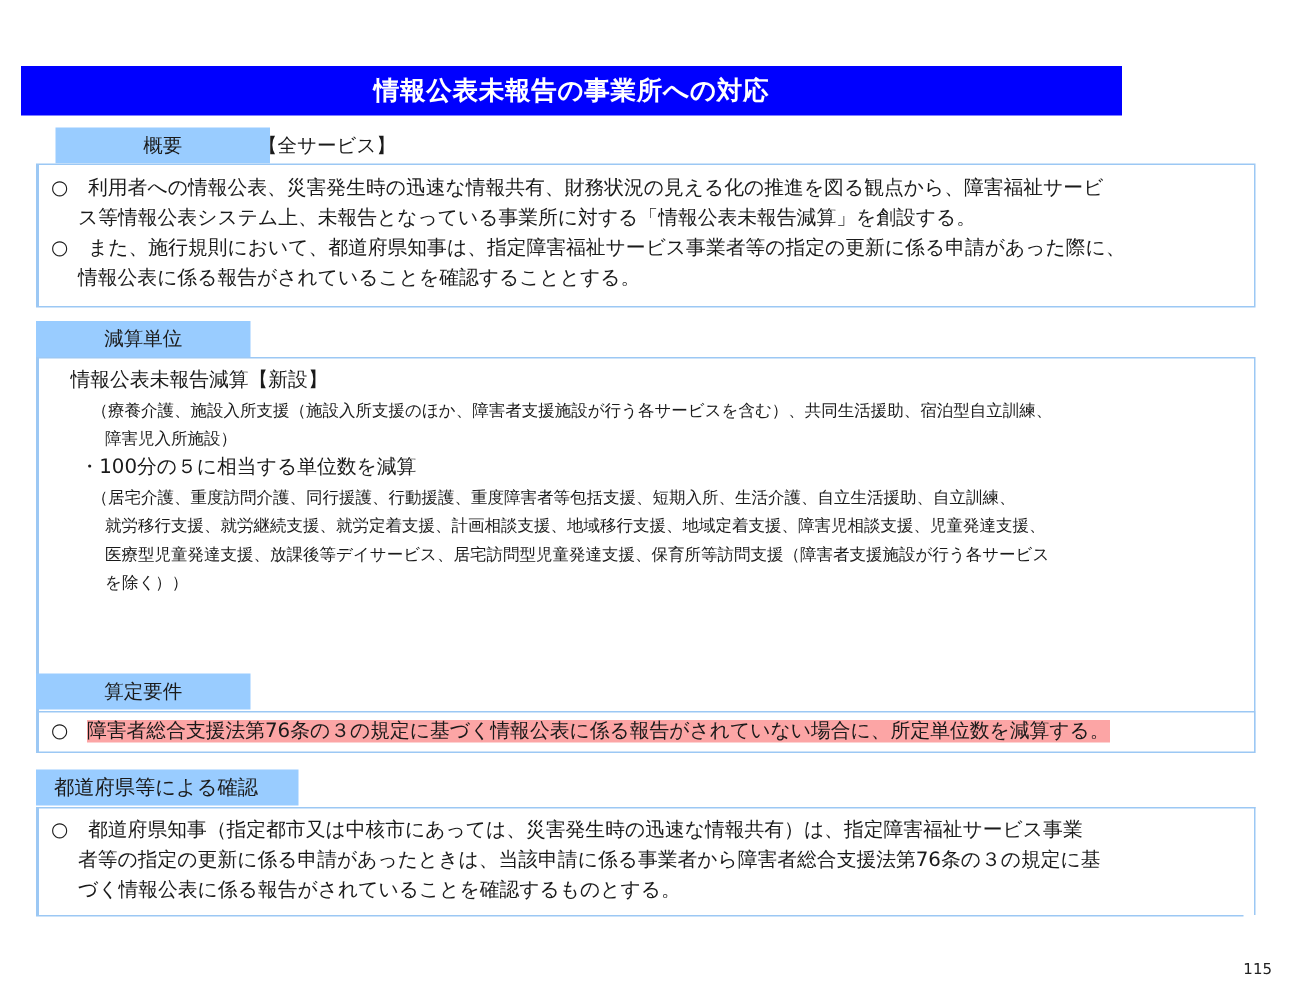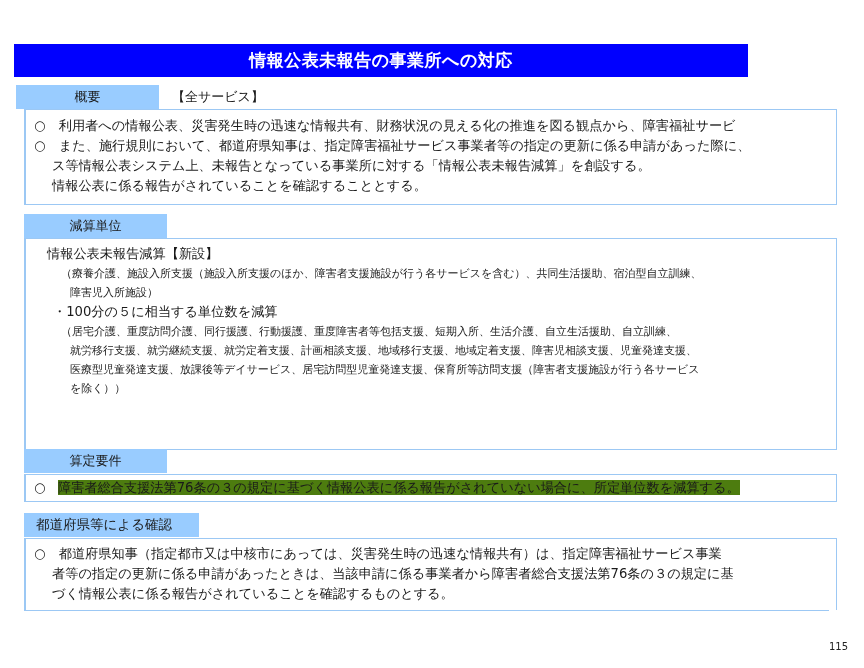--- a/index.html
+++ b/index.html
@@ -15,42 +15,42 @@
     .tab {
       position: absolute; background: #99ccff; color: #1a1a1a; font-size: 13px;
       display: flex; align-items: center; justify-content: center; height: 24px;
     }
     .box {
       position: absolute; border: 1px solid #9cc8f4; border-left: 2px solid #9cc8f4; background: #fff;
       box-sizing: border-box; font-size: 13.2px; line-height: 20px;
     }
     .line { white-space: nowrap; }
     .small { font-size: 11px; line-height: 19px; }
-    .hl { background: #4d7c0f; }
+    .hl { background: #fca5a5; }
     .aside { position: absolute; font-size: 13px; }
     .page-num { position: absolute; right: 16px; top: 641px; font-size: 10px; color: #222; }
     .indent1 { padding-left: 18px; }
     .circ { display: inline-block; width: 24px; }
   </style>
 </head>
 <body>
 
 <div class="title-banner">情報公表未報告の事業所への対応</div>
 
-<div class="tab" style="left:16px; top:85px; width:143px;">概要</div>
+<div class="tab" style="left:37px; top:85px; width:143px;">概要</div>
 <div class="aside" style="left:172px; top:88px;">【全サービス】</div>
 <div class="box" style="left:24px; top:109px; width:813px; height:96px; padding:6px 0 0 8px;">
   <div class="line">○　利用者への情報公表、災害発生時の迅速な情報共有、財務状況の見える化の推進を図る観点から、障害福祉サービ</div>
+  <div class="line indent1">ス等情報公表システム上、未報告となっている事業所に対する「情報公表未報告減算」を創設する。</div>
   <div class="line">○　また、施行規則において、都道府県知事は、指定障害福祉サービス事業者等の指定の更新に係る申請があった際に、</div>
-  <div class="line indent1">ス等情報公表システム上、未報告となっている事業所に対する「情報公表未報告減算」を創設する。</div>
   <div class="line indent1">情報公表に係る報告がされていることを確認することとする。</div>
 </div>
 
 <div class="tab" style="left:24px; top:214px; width:143px;text-align:right;">減算単位</div>
-<div class="box" style="left:24px; top:238px; width:813px; height:212px; padding:5px 0 0 21px;">
+<div class="box" style="left:24px; top:238px; width:813px; height:264px; padding:5px 0 0 21px;">
   <div class="line">情報公表未報告減算【新設】</div>
   <div class="line small" style="padding-left:14px;">（療養介護、施設入所支援（施設入所支援のほか、障害者支援施設が行う各サービスを含む）、共同生活援助、宿泊型自立訓練、</div>
   <div class="line small" style="padding-left:23px;">障害児入所施設）</div>
   <div class="line" style="padding-left:6px;">・100分の５に相当する単位数を減算</div>
   <div class="line small" style="padding-left:14px;">（居宅介護、重度訪問介護、同行援護、行動援護、重度障害者等包括支援、短期入所、生活介護、自立生活援助、自立訓練、</div>
   <div class="line small" style="padding-left:23px;">就労移行支援、就労継続支援、就労定着支援、計画相談支援、地域移行支援、地域定着支援、障害児相談支援、児童発達支援、</div>
   <div class="line small" style="padding-left:23px;">医療型児童発達支援、放課後等デイサービス、居宅訪問型児童発達支援、保育所等訪問支援（障害者支援施設が行う各サービス</div>
   <div class="line small" style="padding-left:23px;">を除く））</div>
 </div>
 

